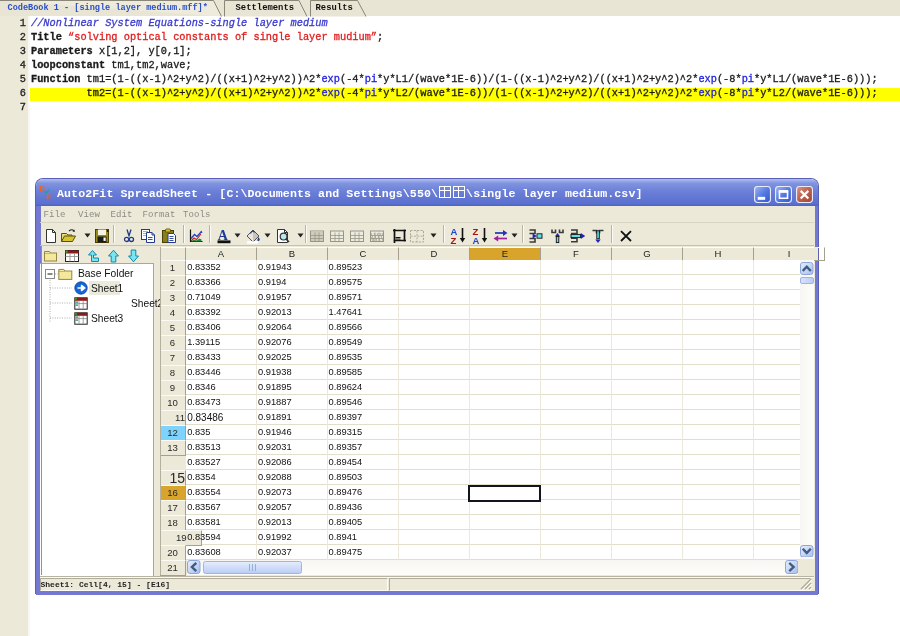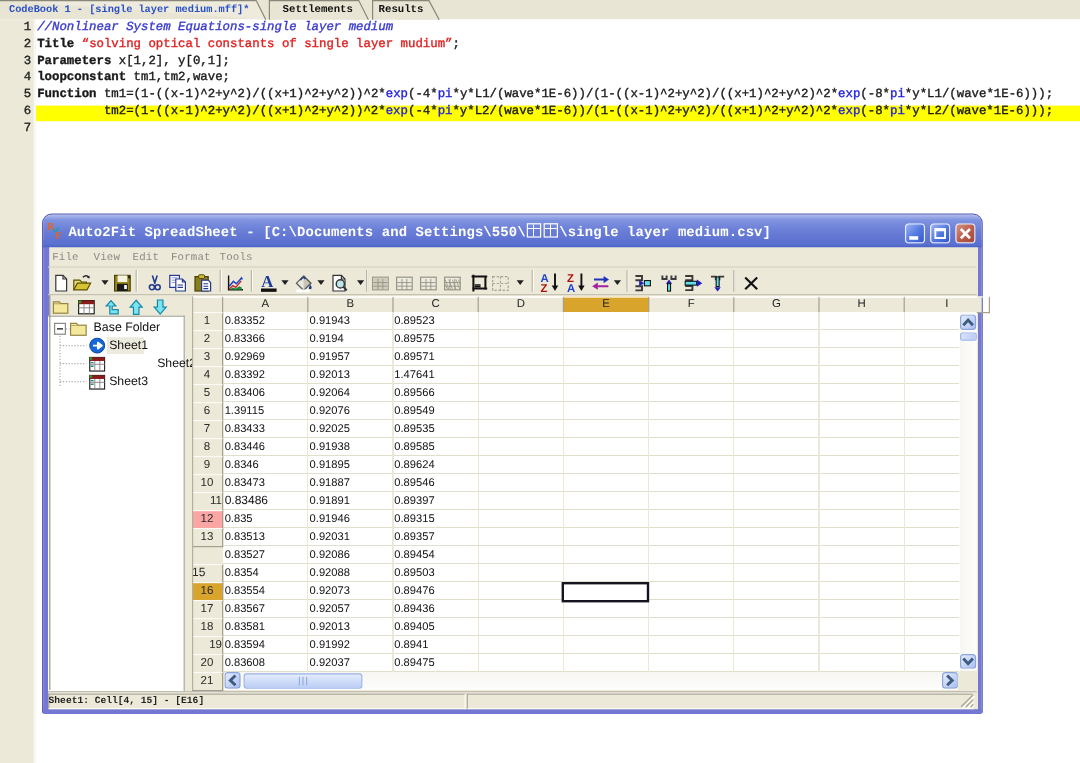--- a/index.html
+++ b/index.html
@@ -353,37 +353,37 @@
 <div class="abs" style="left:160px;top:274.5px;width:25px;height:14px;background:#ece9d8;border-right:1px solid #a49f8e;border-bottom:1px solid #a49f8e;border-top:1px solid #fbfaf4;font-size:9.6px;color:#2a2a2a;text-align:center;line-height:14px;">2</div>
 <div class="abs" style="left:160px;top:289.5px;width:25px;height:14px;background:#ece9d8;border-right:1px solid #a49f8e;border-bottom:1px solid #a49f8e;border-top:1px solid #fbfaf4;font-size:9.6px;color:#2a2a2a;text-align:center;line-height:14px;">3</div>
 <div class="abs" style="left:160px;top:304.5px;width:25px;height:14px;background:#ece9d8;border-right:1px solid #a49f8e;border-bottom:1px solid #a49f8e;border-top:1px solid #fbfaf4;font-size:9.6px;color:#2a2a2a;text-align:center;line-height:14px;">4</div>
 <div class="abs" style="left:160px;top:319.5px;width:25px;height:14px;background:#ece9d8;border-right:1px solid #a49f8e;border-bottom:1px solid #a49f8e;border-top:1px solid #fbfaf4;font-size:9.6px;color:#2a2a2a;text-align:center;line-height:14px;">5</div>
 <div class="abs" style="left:160px;top:334.5px;width:25px;height:14px;background:#ece9d8;border-right:1px solid #a49f8e;border-bottom:1px solid #a49f8e;border-top:1px solid #fbfaf4;font-size:9.6px;color:#2a2a2a;text-align:center;line-height:14px;">6</div>
 <div class="abs" style="left:160px;top:349.5px;width:25px;height:14px;background:#ece9d8;border-right:1px solid #a49f8e;border-bottom:1px solid #a49f8e;border-top:1px solid #fbfaf4;font-size:9.6px;color:#2a2a2a;text-align:center;line-height:14px;">7</div>
 <div class="abs" style="left:160px;top:364.5px;width:25px;height:14px;background:#ece9d8;border-right:1px solid #a49f8e;border-bottom:1px solid #a49f8e;border-top:1px solid #fbfaf4;font-size:9.6px;color:#2a2a2a;text-align:center;line-height:14px;">8</div>
 <div class="abs" style="left:160px;top:379.5px;width:25px;height:14px;background:#ece9d8;border-right:1px solid #a49f8e;border-bottom:1px solid #a49f8e;border-top:1px solid #fbfaf4;font-size:9.6px;color:#2a2a2a;text-align:center;line-height:14px;">9</div>
 <div class="abs" style="left:160px;top:394.5px;width:25px;height:14px;background:#ece9d8;border-right:1px solid #a49f8e;border-bottom:1px solid #a49f8e;border-top:1px solid #fbfaf4;font-size:9.6px;color:#2a2a2a;text-align:center;line-height:14px;">10</div>
 <div class="abs" style="left:160px;top:409.5px;width:25px;height:14px;background:#ece9d8;border-right:1px solid #a49f8e;border-bottom:1px solid #a49f8e;border-top:1px solid #fbfaf4;font-size:9.6px;color:#2a2a2a;text-align:right;line-height:14px;">11</div>
-<div class="abs" style="left:160px;top:424.5px;width:25px;height:14px;background:#fca5a5;border-right:1px solid #a49f8e;border-bottom:1px solid #a49f8e;border-top:1px solid #fbfaf4;font-size:9.6px;color:#2a2a2a;text-align:center;line-height:14px;">12</div>
+<div class="abs" style="left:160px;top:424.5px;width:25px;height:14px;background:#7dd3fc;border-right:1px solid #a49f8e;border-bottom:1px solid #a49f8e;border-top:1px solid #fbfaf4;font-size:9.6px;color:#2a2a2a;text-align:center;line-height:14px;">12</div>
 <div class="abs" style="left:160px;top:439.5px;width:25px;height:14px;background:#ece9d8;border-right:1px solid #a49f8e;border-bottom:1px solid #a49f8e;border-top:1px solid #fbfaf4;font-size:9.6px;color:#2a2a2a;text-align:center;line-height:14px;">13</div>
 <div class="abs" style="left:160px;top:454.5px;width:25px;height:14px;background:#ece9d8;border-right:1px solid #a49f8e;border-bottom:1px solid #a49f8e;border-top:1px solid #fbfaf4;font-size:9.6px;color:#2a2a2a;text-align:center;line-height:14px;margin-top:20px;">14</div>
-<div class="abs" style="left:160px;top:469.5px;width:25px;height:14px;background:#ece9d8;border-right:1px solid #a49f8e;border-bottom:1px solid #a49f8e;border-top:1px solid #fbfaf4;font-size:10px;color:#2a2a2a;text-align:left;line-height:14px;">15</div>
+<div class="abs" style="left:160px;top:469.5px;width:25px;height:14px;background:#ece9d8;border-right:1px solid #a49f8e;border-bottom:1px solid #a49f8e;border-top:1px solid #fbfaf4;font-size:14px;color:#2a2a2a;text-align:right;line-height:14px;">15</div>
 <div class="abs" style="left:160px;top:484.5px;width:25px;height:14px;background:#d8a42c;border-right:1px solid #a49f8e;border-bottom:1px solid #a49f8e;border-top:1px solid #fbfaf4;font-size:9.6px;color:#2a2a2a;text-align:center;line-height:14px;">16</div>
 <div class="abs" style="left:160px;top:499.5px;width:25px;height:14px;background:#ece9d8;border-right:1px solid #a49f8e;border-bottom:1px solid #a49f8e;border-top:1px solid #fbfaf4;font-size:9.6px;color:#2a2a2a;text-align:center;line-height:14px;">17</div>
 <div class="abs" style="left:160px;top:514.5px;width:25px;height:14px;background:#ece9d8;border-right:1px solid #a49f8e;border-bottom:1px solid #a49f8e;border-top:1px solid #fbfaf4;font-size:9.6px;color:#2a2a2a;text-align:center;line-height:14px;">18</div>
-<div class="abs" style="left:160px;top:529.5px;width:25px;height:14px;background:#ece9d8;border-right:1px solid #a49f8e;border-bottom:1px solid #a49f8e;border-top:1px solid #fbfaf4;font-size:9.6px;color:#2a2a2a;text-align:right;line-height:14px;">19</div>
+<div class="abs" style="left:160px;top:529.5px;width:25px;height:14px;background:#ece9d8;border-right:1px solid #a49f8e;border-bottom:1px solid #a49f8e;border-top:1px solid #fbfaf4;font-size:9.6px;color:#2a2a2a;text-align:left;line-height:14px;padding-left:16px;">19</div>
 <div class="abs" style="left:160px;top:544.5px;width:25px;height:14px;background:#ece9d8;border-right:1px solid #a49f8e;border-bottom:1px solid #a49f8e;border-top:1px solid #fbfaf4;font-size:9.6px;color:#2a2a2a;text-align:center;line-height:14px;">20</div>
 <div class="abs" style="left:160px;top:559.5px;width:25px;height:14px;background:#ece9d8;border-right:1px solid #a49f8e;border-bottom:1px solid #a49f8e;border-top:1px solid #fbfaf4;font-size:9.6px;color:#2a2a2a;text-align:center;line-height:14px;">21</div>
 <div class="abs" style="left:187.2px;top:261.7px;font-size:9.3px;color:#111;">0.83352</div>
 <div class="abs" style="left:258px;top:261.7px;font-size:9.3px;color:#111;">0.91943</div>
 <div class="abs" style="left:328.6px;top:261.7px;font-size:9.3px;color:#111;">0.89523</div>
 <div class="abs" style="left:187.2px;top:276.7px;font-size:9.3px;color:#111;">0.83366</div>
 <div class="abs" style="left:258px;top:276.7px;font-size:9.3px;color:#111;">0.9194</div>
 <div class="abs" style="left:328.6px;top:276.7px;font-size:9.3px;color:#111;">0.89575</div>
-<div class="abs" style="left:187.2px;top:291.7px;font-size:9.3px;color:#111;">0.92969</div>
+<div class="abs" style="left:187.2px;top:291.7px;font-size:9.3px;color:#111;">0.71049</div>
 <div class="abs" style="left:258px;top:291.7px;font-size:9.3px;color:#111;">0.91957</div>
 <div class="abs" style="left:328.6px;top:291.7px;font-size:9.3px;color:#111;">0.89571</div>
 <div class="abs" style="left:187.2px;top:306.7px;font-size:9.3px;color:#111;">0.83392</div>
 <div class="abs" style="left:258px;top:306.7px;font-size:9.3px;color:#111;">0.92013</div>
 <div class="abs" style="left:328.6px;top:306.7px;font-size:9.3px;color:#111;">1.47641</div>
 <div class="abs" style="left:187.2px;top:321.7px;font-size:9.3px;color:#111;">0.83406</div>
 <div class="abs" style="left:258px;top:321.7px;font-size:9.3px;color:#111;">0.92064</div>
 <div class="abs" style="left:328.6px;top:321.7px;font-size:9.3px;color:#111;">0.89566</div>
 <div class="abs" style="left:187.2px;top:336.7px;font-size:9.3px;color:#111;">1.39115</div>
 <div class="abs" style="left:258px;top:336.7px;font-size:9.3px;color:#111;">0.92076</div>

